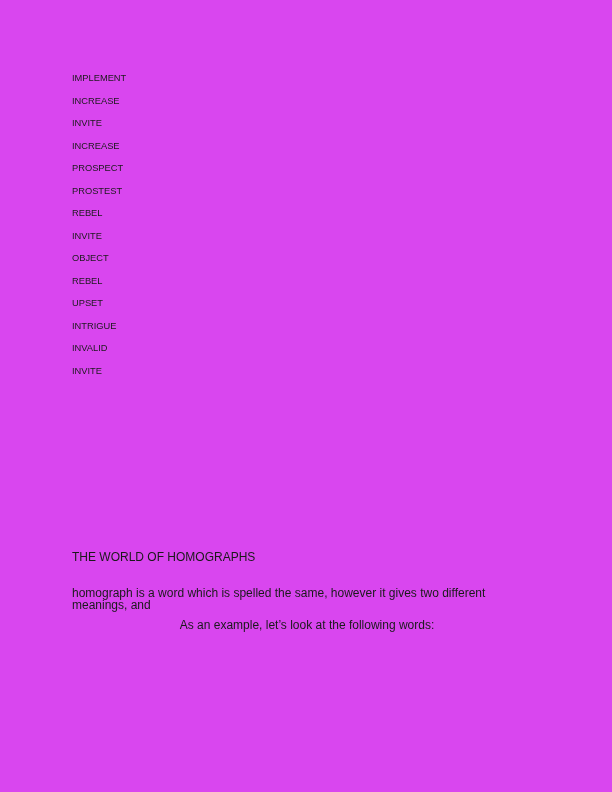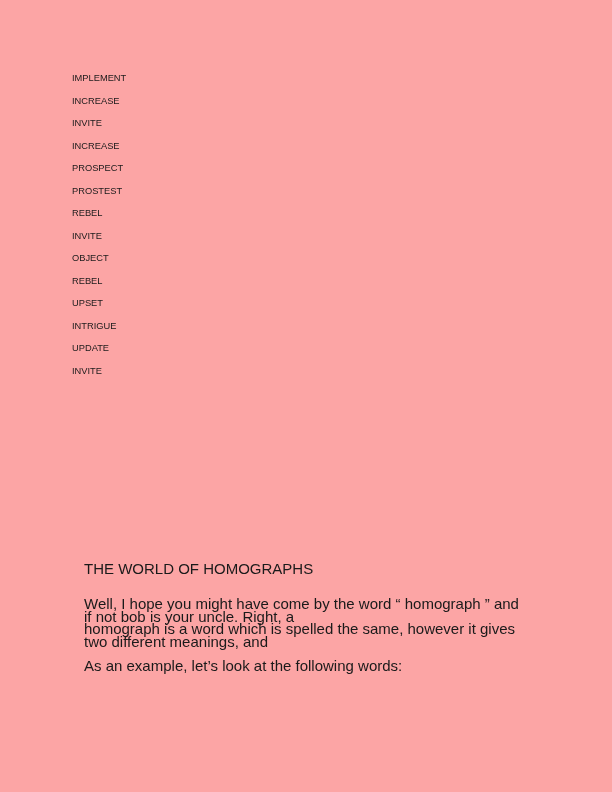--- a/index.html
+++ b/index.html
@@ -12,21 +12,21 @@
       height: 792px;
       position: relative;
       overflow: hidden;
       font-family: "Liberation Sans", "DejaVu Sans", sans-serif;
       color: #1a1a1a;
     }
     .page {
       position: absolute;
       left: 0; top: 0;
       width: 612px; height: 792px;
-      background: #fca5a5;
+      background: #d946ef;
     }
     .word-list {
       position: absolute;
       left: 72px;
       top: 72px;
       margin: 0;
       padding: 0;
       list-style: none;
     }
     .word-list li {
@@ -35,56 +35,56 @@
       height: 22.5px;
       letter-spacing: 0;
     }
     .section {
       position: absolute;
       left: 72px;
       top: 551px;
       width: 470px;
     }
     .section p {
-      margin: 12px;
-      font-size: 15px;
+      margin: 0;
+      font-size: 12px;
       line-height: 12px;
     }
     .section .title { height: 23px; }
     .section .intro-heading { height: 19px; }
     .section .body-para {
       line-height: 12.6px;
       margin-bottom: 7px;
     }
-    .section .example-line { height: 23px; }
+    .section .example-line { height: 23px; text-align: center; }
   </style>
 </head>
 <body>
 
 <div class="page">
 
   <ul class="word-list">
     <li>IMPLEMENT</li>
     <li>INCREASE</li>
     <li>INVITE</li>
     <li>INCREASE</li>
     <li>PROSPECT</li>
     <li>PROSTEST</li>
     <li>REBEL</li>
     <li>INVITE</li>
     <li>OBJECT</li>
     <li>REBEL</li>
     <li>UPSET</li>
     <li>INTRIGUE</li>
-    <li>UPDATE</li>
+    <li>INVALID</li>
     <li>INVITE</li>
   </ul>
 
   <div class="section">
     <p class="title">THE WORLD OF HOMOGRAPHS</p>
     <p class="body-para">
-      <span>Well, I hope you  might have come by the word “ homograph ” and if not bob is your uncle. Right, a</span><br>
+      <br>
       <span>homograph is a word which is spelled the same, however it gives two  different meanings, and</span><br>
     </p>
     <p class="example-line">As an example, let’s look at the following words:</p>
   </div>
 
 </div>
 
 </body></html>

